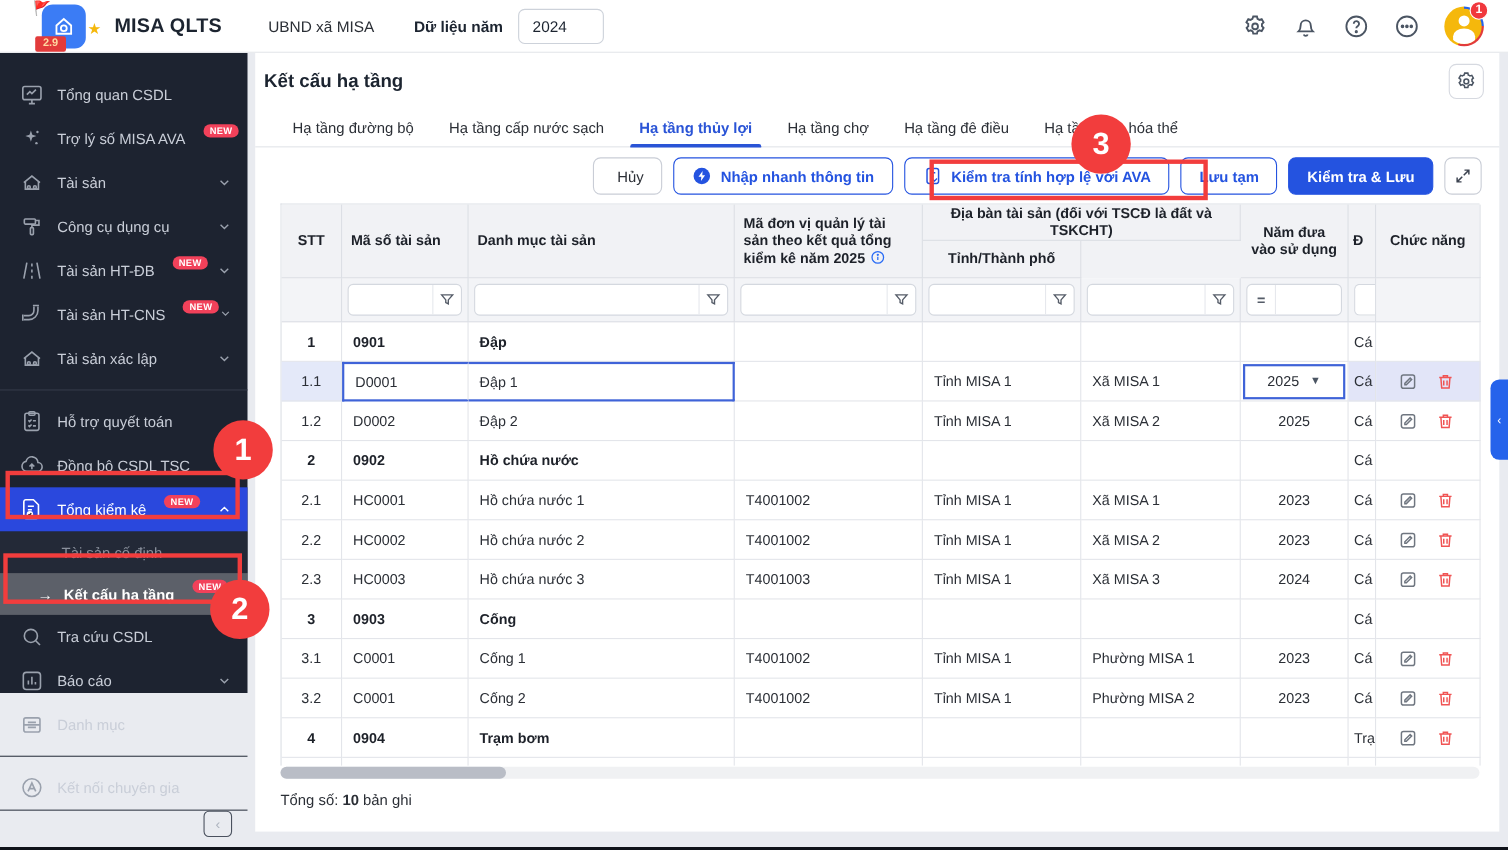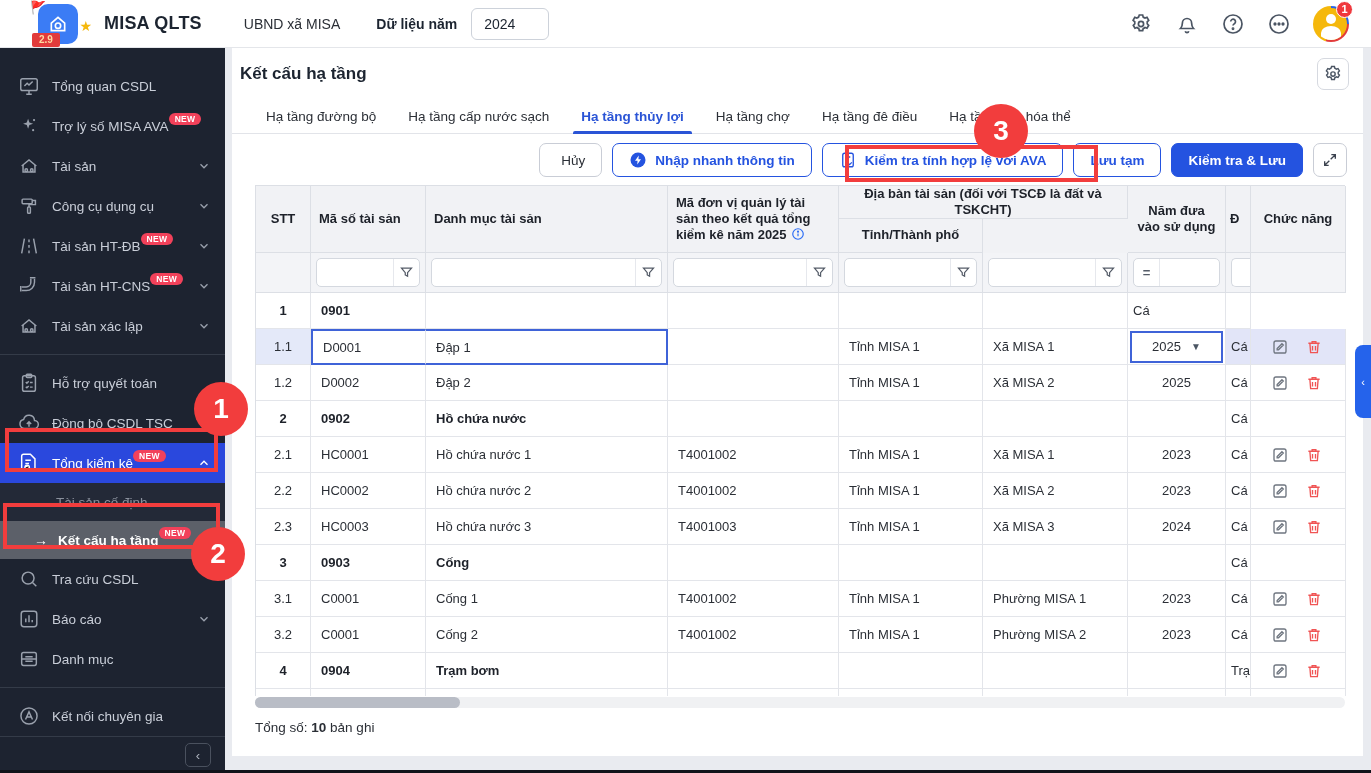--- a/index.html
+++ b/index.html
@@ -21,29 +21,29 @@
   .topbar-right { margin-left:auto; display:flex; align-items:center; gap:22px; padding-right:22px; }
   .tb-icon { width:24px; height:24px; color:#4b5563; cursor:pointer; }
   .avatar-wrap { position:relative; width:36px; height:36px; }
   .avatar-ring { width:36px; height:36px; border-radius:50%; background:conic-gradient(#2563eb 0 25%, #e23b3b 25% 55%, #f5b80c 55% 100%); display:flex; align-items:center; justify-content:center; }
   .avatar { width:32px; height:32px; border-radius:50%; background:#f5b80c; position:relative; overflow:hidden; }
   .avatar .head { position:absolute; left:11px; top:6px; width:10px; height:10px; background:#fff; border-radius:50%; }
   .avatar .bodyp { position:absolute; left:6px; top:18px; width:20px; height:14px; background:#fff; border-radius:50% 50% 0 0; }
   .avatar-badge { position:absolute; right:-4px; top:-5px; min-width:17px; height:17px; background:#f0383d; color:#fff; border-radius:9px; font-size:11px; font-weight:bold; display:flex; align-items:center; justify-content:center; padding:0 4px; border:1px solid #fff; }
 
   
-  .sidebar { position:absolute; left:0; top:48px; width:225px; height:725px; background:#1d2330; z-index:4; display:flex; flex-direction:column; }
+  .sidebar { position:absolute; left:0; top:48px; width:225px; height:582px; background:#1d2330; z-index:4; display:flex; flex-direction:column; }
   .nav { padding-top:18px; }
   .nav-item { height:40px; display:flex; align-items:center; padding:0 14px 0 18px; color:#c9ced8; cursor:pointer; position:relative; }
   .nav-item .ic { width:22px; height:22px; flex:0 0 22px; color:#9aa1ad; margin-right:12px; }
   .nav-item .lbl { font-size:13.5px; white-space:nowrap; }
   .nav-item .chev { margin-left:auto; width:14px; height:14px; color:#9aa1ad; }
   .nav-item.active { background:#2a48dd; color:#fff; }
   .nav-item.active .ic, .nav-item.active .chev { color:#fff; }
-  .badge-new { background:#f2415a; color:#fff; font-size:8.5px; font-weight:bold; border-radius:7px; padding:1px 6px; margin-left:0; position:relative; top:-7px; letter-spacing:.3px; }
+  .badge-new { background:#f2415a; color:#fff; font-size:8.5px; font-weight:bold; border-radius:7px; padding:1px 6px; margin-left:16px; position:relative; top:-7px; letter-spacing:.3px; }
   .nav-div { height:1px; background:#343b48; margin:8px 0; }
   .submenu-item { height:38px; display:flex; align-items:center; padding-left:56px; color:#8b919d; font-size:13.5px; cursor:pointer; background:#232937; }
   .submenu-item.current { background:#5c6069; color:#fff; font-weight:bold; }
   .submenu-item .arrow { margin-right:10px; margin-left:-22px; font-size:14px; color:#fff; }
   .sidebar-bottom { margin-top:auto; border-top:1px solid #343b48; height:52px; display:flex; align-items:center; justify-content:flex-end; padding-right:14px; }
   .collapse-btn { width:26px; height:24px; border:1px solid #4a515e; border-radius:5px; color:#aeb4bf; display:flex; align-items:center; justify-content:center; font-size:13px; cursor:pointer; }
 
   
   .main-panel { position:absolute; left:232px; top:48px; width:1131px; height:708px; background:#fff; z-index:1; }
   .page-header { height:52px; display:flex; align-items:center; padding:0 14px 0 8px; }
@@ -501,20 +501,21 @@
       <div class="fcell" style="padding-right:0">
           <div class="fctrl" style="border-radius:5px 0 0 5px;border-right:none"></div>
         </div>
       <div class="fcell"></div>
     </div>
 
     <div id="tbody-root">
         <div class="grid trow group">
           <div class="td center">1</div>
           <div class="td ">0901</div>
+          <div class="td ">Đập</div>
           <div class="td "></div>
           <div class="td "></div>
           <div class="td "></div>
           <div class="td center"></div>
           <div class="td nb" style="padding: 0px 5px;">Cá</div>
           <div class="td center"></div>
         </div>
         <div class="grid trow">
           <div class="td center selbg">1.1</div>
           <div class="td sel-a">D0001</div>

